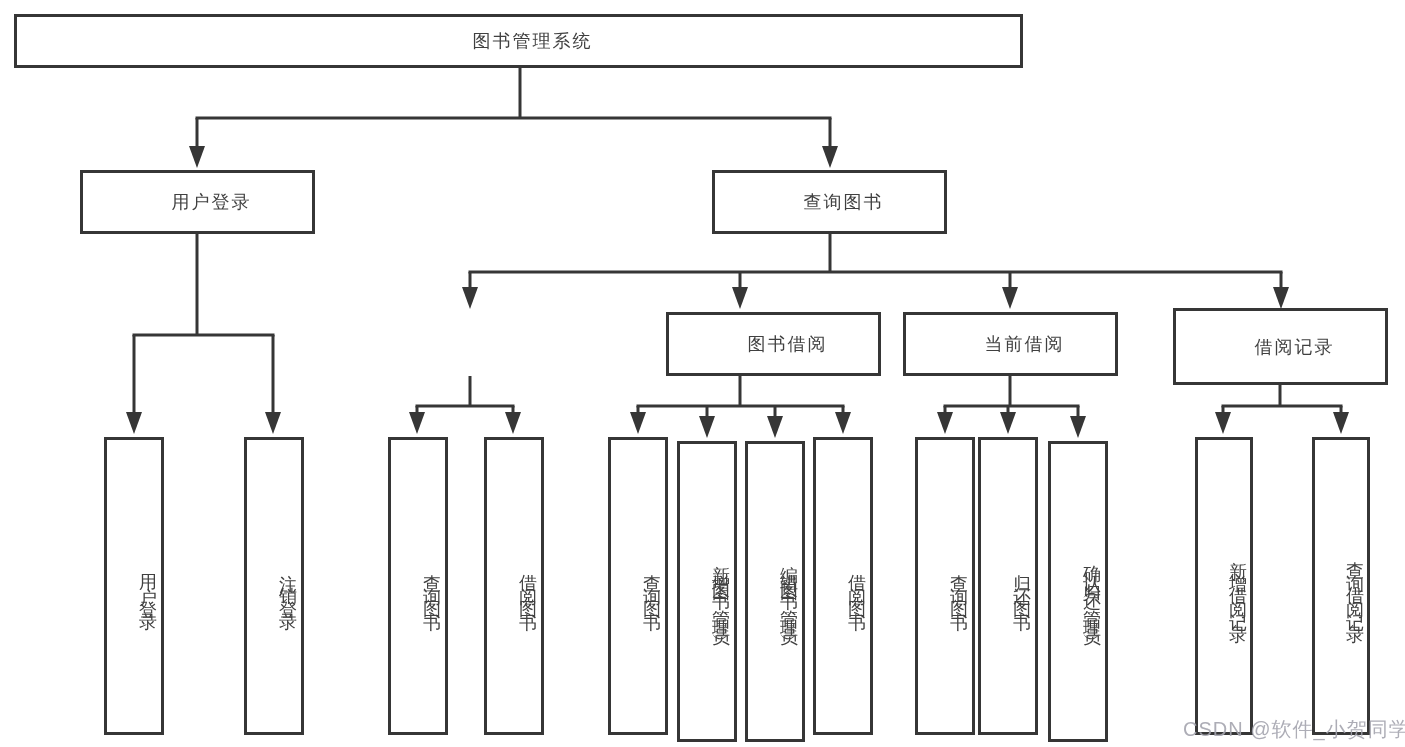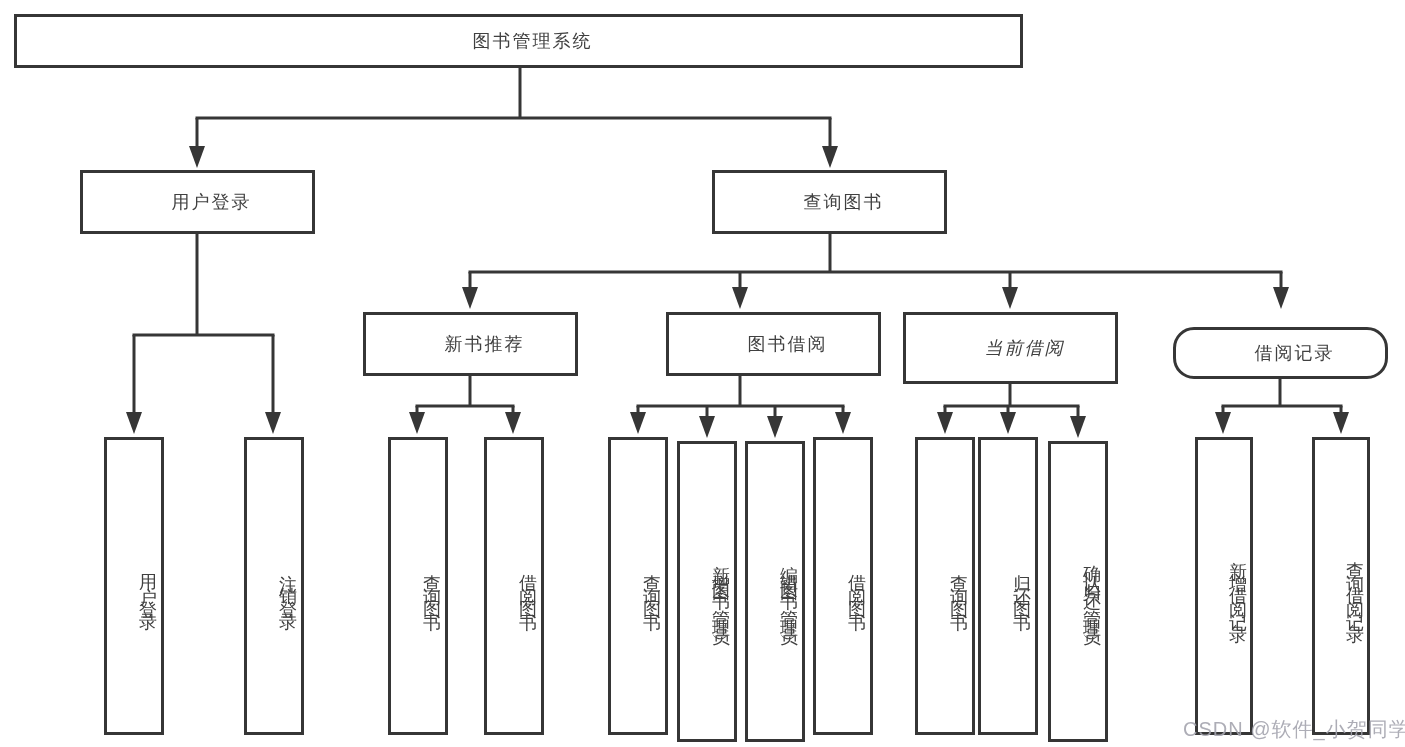--- a/index.html
+++ b/index.html
@@ -126,30 +126,27 @@
     <span>图书管理系统</span>
   </div>
 
   <div class="node hbox" style="left:80px; top:170px; width:235px; height:64px;">
     <span>用户登录</span>
   </div>
   <div class="node hbox" style="left:712px; top:170px; width:235px; height:64px;">
     <span>查询图书</span>
   </div>
 
-  <div class="node hbox" style="left:363px; top:312px; width:215px; height:64px;">
-    <span>新书推荐</span>
-  </div>
   <div class="node hbox" style="left:633px; top:312px; width:215px; height:64px;margin-left:33px;">
     <span>图书借阅</span>
   </div>
-  <div class="node hbox" style="left:903px; top:312px; width:215px; height:72px;font-style:italic;">
+  <div class="node hbox" style="left:903px; top:312px; width:215px; height:64px;">
     <span>当前借阅</span>
   </div>
-  <div class="node hbox" style="left:1173px; top:327px; width:215px; height:52px;border-radius:21px;">
+  <div class="node hbox" style="left:1173px; top:308px; width:215px; height:77px;">
     <span>借阅记录</span>
   </div>
 
   <div class="node vbox" style="left:104px; top:437px; width:60px; height:298px;">
     <span>用户登录</span>
   </div>
   <div class="node vbox" style="left:244px; top:437px; width:60px; height:298px;">
     <span>注销登录</span>
   </div>
 

